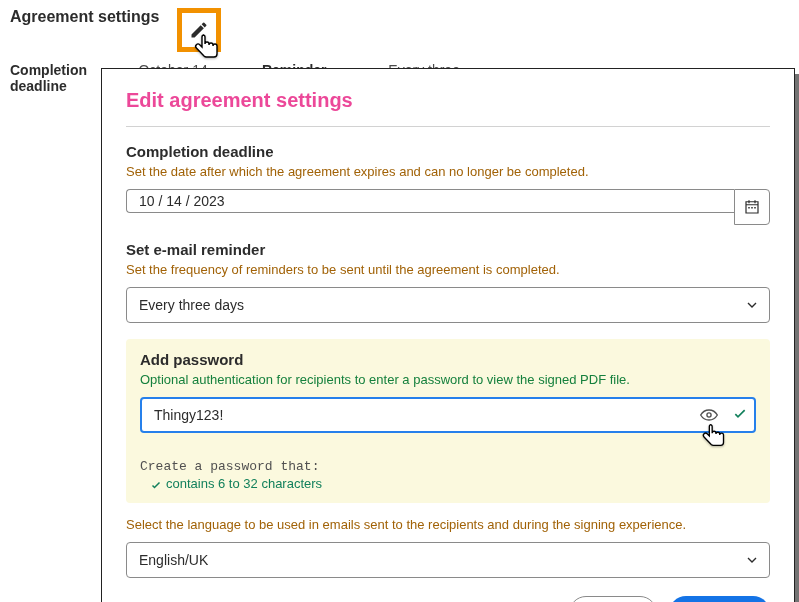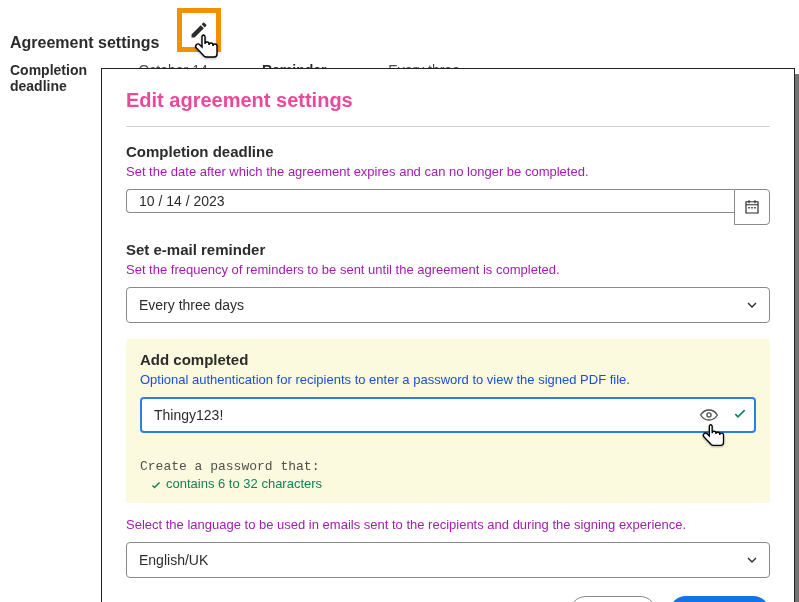--- a/index.html
+++ b/index.html
@@ -1,51 +1,51 @@
 <!DOCTYPE html>
 <html><head>
 <meta charset="utf-8">
 <style>
   * { box-sizing: border-box; margin: 0; padding: 0; }
   body { font-family: -apple-system, BlinkMacSystemFont, "Segoe UI", Arial, sans-serif; font-size: 14px; color: #2c2c2c; background: #fff; width: 799px; height: 602px; position: relative; overflow: hidden; }
 
   .header { padding: 8px 10px 0 10px; }
-  .header-title-row { display: flex; align-items: flex-end; gap: 18px; }
+  .header-title-row { display: flex; align-items: flex-start; gap: 18px; }
   .header-title { font-weight: 700; font-size: 16px; color: #2c2c2c; }
   .edit-btn { width: 44px; height: 44px; border: 5px solid #f29100; background: #fff; display: flex; align-items: center; justify-content: center; cursor: pointer; position: relative; }
   .edit-btn svg { width: 20px; height: 20px; }
   .hand-cursor { position: absolute; top: 16px; left: 8px; width: 36px; height: 36px; pointer-events: none; z-index: 10; }
   .hand-cursor svg { width: 36px; height: 36px; filter: drop-shadow(0 1px 1px rgba(0,0,0,0.3)); }
 
   .meta-row { display: flex; align-items: center; gap: 14px; margin-top: 10px; padding-bottom: 4px; font-size: 14px; }
   .meta-item { display: flex; gap: 8px; align-items: center; }
   .meta-label { font-weight: 700; color: #2c2c2c; }
   .meta-val { color: #4b4b4b; }
   .sep { width: 1px; height: 18px; background: #bbb; }
 
   .dialog { position: absolute; left: 101px; top: 68px; width: 694px; background: #fff; border: 1px solid #222; box-shadow: 6px 6px 0 rgba(0,0,0,0.55); }
   .dialog-inner { padding: 20px 24px 18px 24px; }
   .dialog-title { font-weight: 700; font-size: 20px; color: #ec4899; margin-bottom: 14px; }
   .hr { height: 1px; background: #d2d2d2; margin-bottom: 16px; }
 
   .section { margin-bottom: 16px; }
   .sec-title { font-weight: 700; font-size: 15px; margin-bottom: 4px; }
-  .sec-help { font-size: 13px; color: #a21caf; margin-bottom: 10px; }
+  .sec-help { font-size: 13px; color: #a16207; margin-bottom: 10px; }
 
   .date-row { display: flex; }
   .date-input { flex: 1; height: 24px; border: 1px solid #8a8a8a; border-right: none; border-radius: 4px 0 0 4px; padding: 0 12px; font-size: 14px; color: #2c2c2c; background: #fff; }
   .date-btn { width: 36px; height: 36px; border: 1px solid #8a8a8a; border-radius: 0 4px 4px 0; background: #fff; display: flex; align-items: center; justify-content: center; cursor: pointer; }
 
   .select { width: 100%; height: 36px; border: 1px solid #8a8a8a; border-radius: 4px; padding: 0 36px 0 12px; font-size: 14px; color: #2c2c2c; background: #fff; appearance: none; position: relative; }
   .select-wrap { position: relative; }
   .select-wrap .chev { position: absolute; right: 10px; top: 50%; transform: translateY(-50%); pointer-events: none; }
 
   .pw-section { background: #fbf9de; border-radius: 4px; padding: 12px 14px 12px 14px; margin-bottom: 14px; }
   .pw-section .sec-title { color: #2c2c2c; }
-  .pw-section .sec-help { color: #1d4ed8; }
+  .pw-section .sec-help { color: #15803d; }
   .pw-row { position: relative; display: flex; align-items: center; }
   .pw-input { flex: 1; height: 36px; border: 2px solid #2680eb; border-radius: 4px; padding: 0 28px 0 12px; font-size: 14px; color: #2c2c2c; background: #fff; outline: none; }
   .eye-btn { position: absolute; right: 36px; top: 50%; transform: translateY(-50%); width: 22px; height: 22px; display: flex; align-items: center; justify-content: center; cursor: pointer; border: none; background: transparent; }
   .pw-check { position: absolute; right: 8px; top: 50%; transform: translateY(-50%); color: #12805c; }
   .hand-cursor-pw { position: absolute; right: 24px; top: 22px; width: 34px; height: 34px; pointer-events: none; z-index: 5; }
   .hand-cursor-pw svg { width: 34px; height: 34px; filter: drop-shadow(0 1px 1px rgba(0,0,0,0.3)); }
   .pw-hint { font-size: 13px; color: #505050; margin-top: 26px; font-family: Liberation Mono, monospace; }
   .pw-rule { font-size: 13px; color: #12805c; margin-top: 2px; display: flex; align-items: flex-end; gap: 4px; padding-left: 10px; }
   .pw-rule svg { width: 12px; height: 12px; }
 
@@ -120,21 +120,21 @@
       <div class="sec-help">Set the frequency of reminders to be sent until the agreement is completed.</div>
       <div class="select-wrap">
         <div class="select"><span style="line-height:34px;">Every three days</span></div>
         <svg class="chev" width="16" height="16" viewBox="0 0 24 24">
             <path fill="none" stroke="#2c2c2c" stroke-width="2" d="M6 9l6 6 6-6"></path>
           </svg>
       </div>
     </div>
 
     <div class="pw-section">
-      <div class="sec-title">Add completed</div>
+      <div class="sec-title">Add password</div>
       <div class="sec-help">Optional authentication for recipients to enter a password to view the signed PDF file.</div>
       <div class="pw-row">
         <input class="pw-input" type="text" value="Thingy123!" style="">
         <button class="eye-btn">
           <svg width="20" height="20" viewBox="0 0 24 24">
               <path fill="none" stroke="#505050" stroke-width="1.6" d="M2 12s3.5-6 10-6 10 6 10 6-3.5 6-10 6S2 12 2 12z"></path>
               <circle cx="12" cy="12" r="2.5" fill="none" stroke="#505050" stroke-width="1.6"></circle>
             </svg>
         </button>
         <span class="pw-check">

